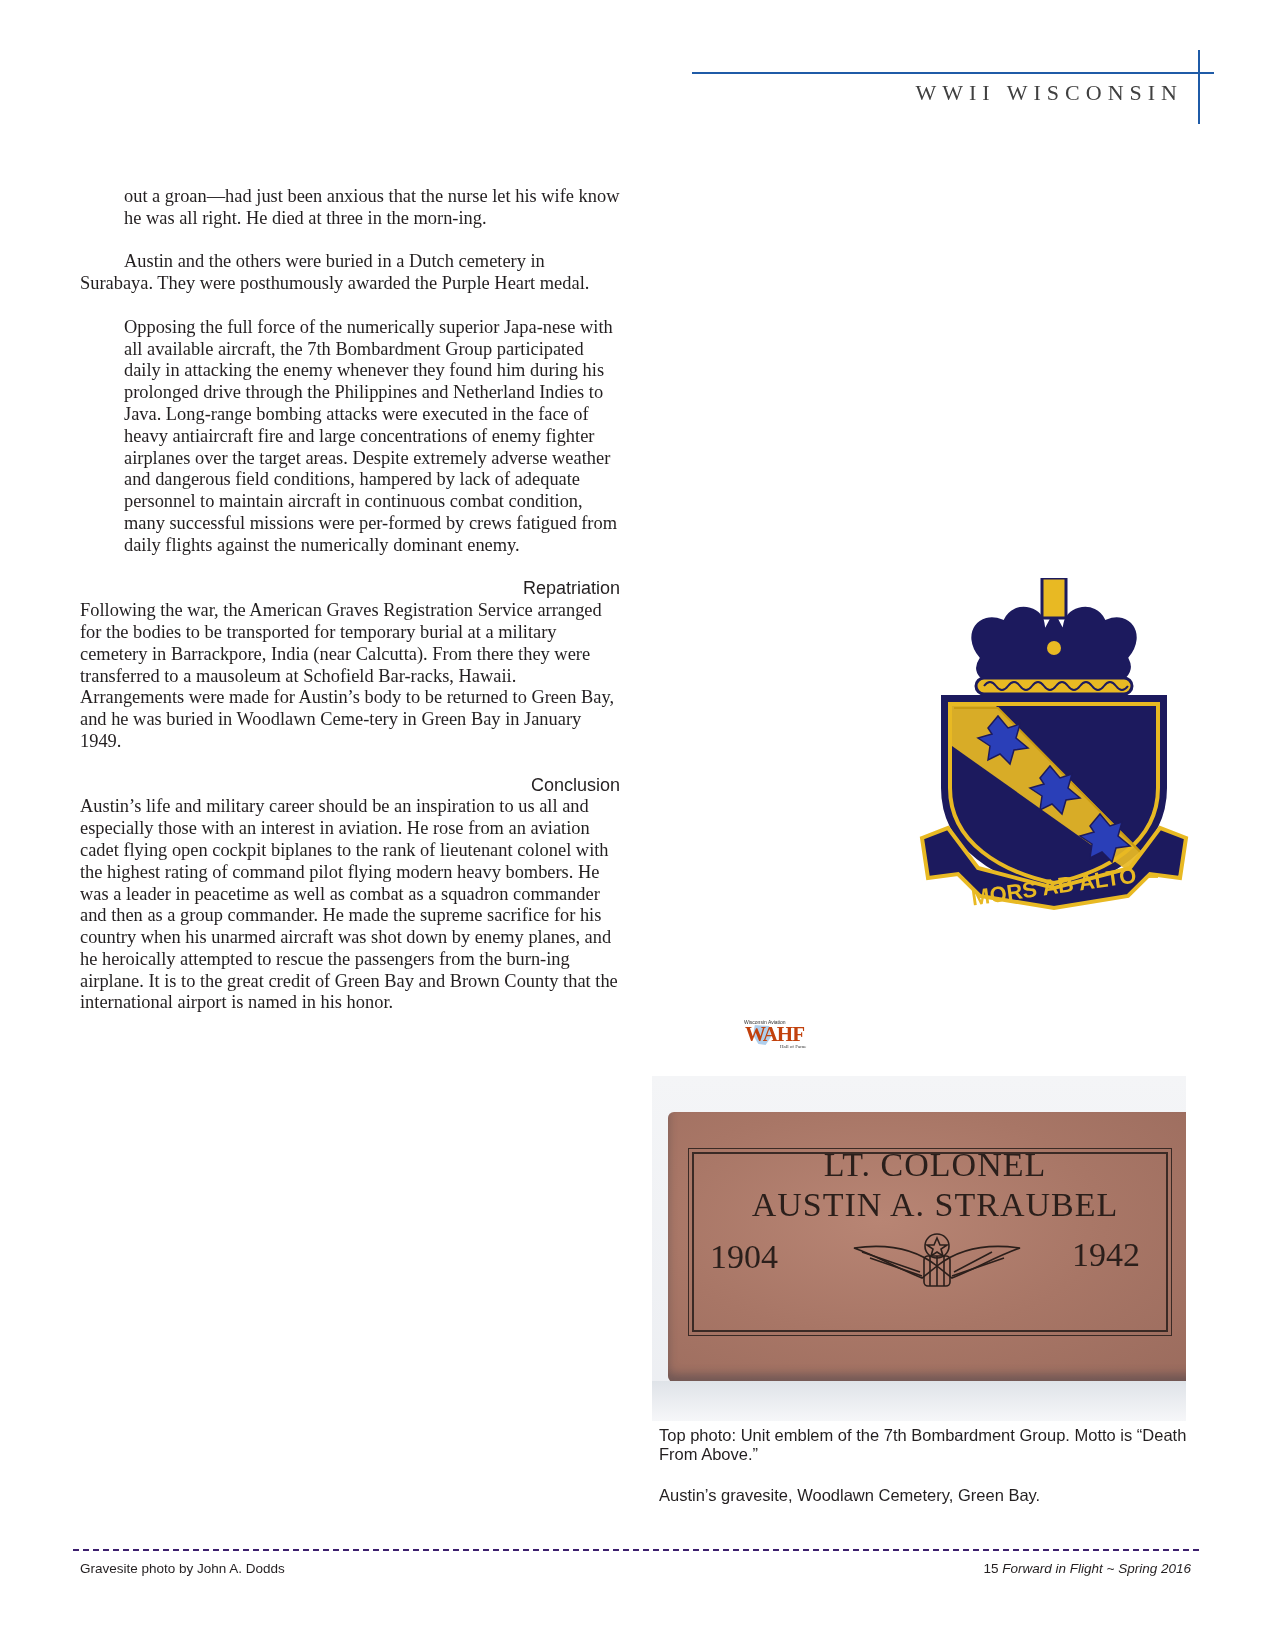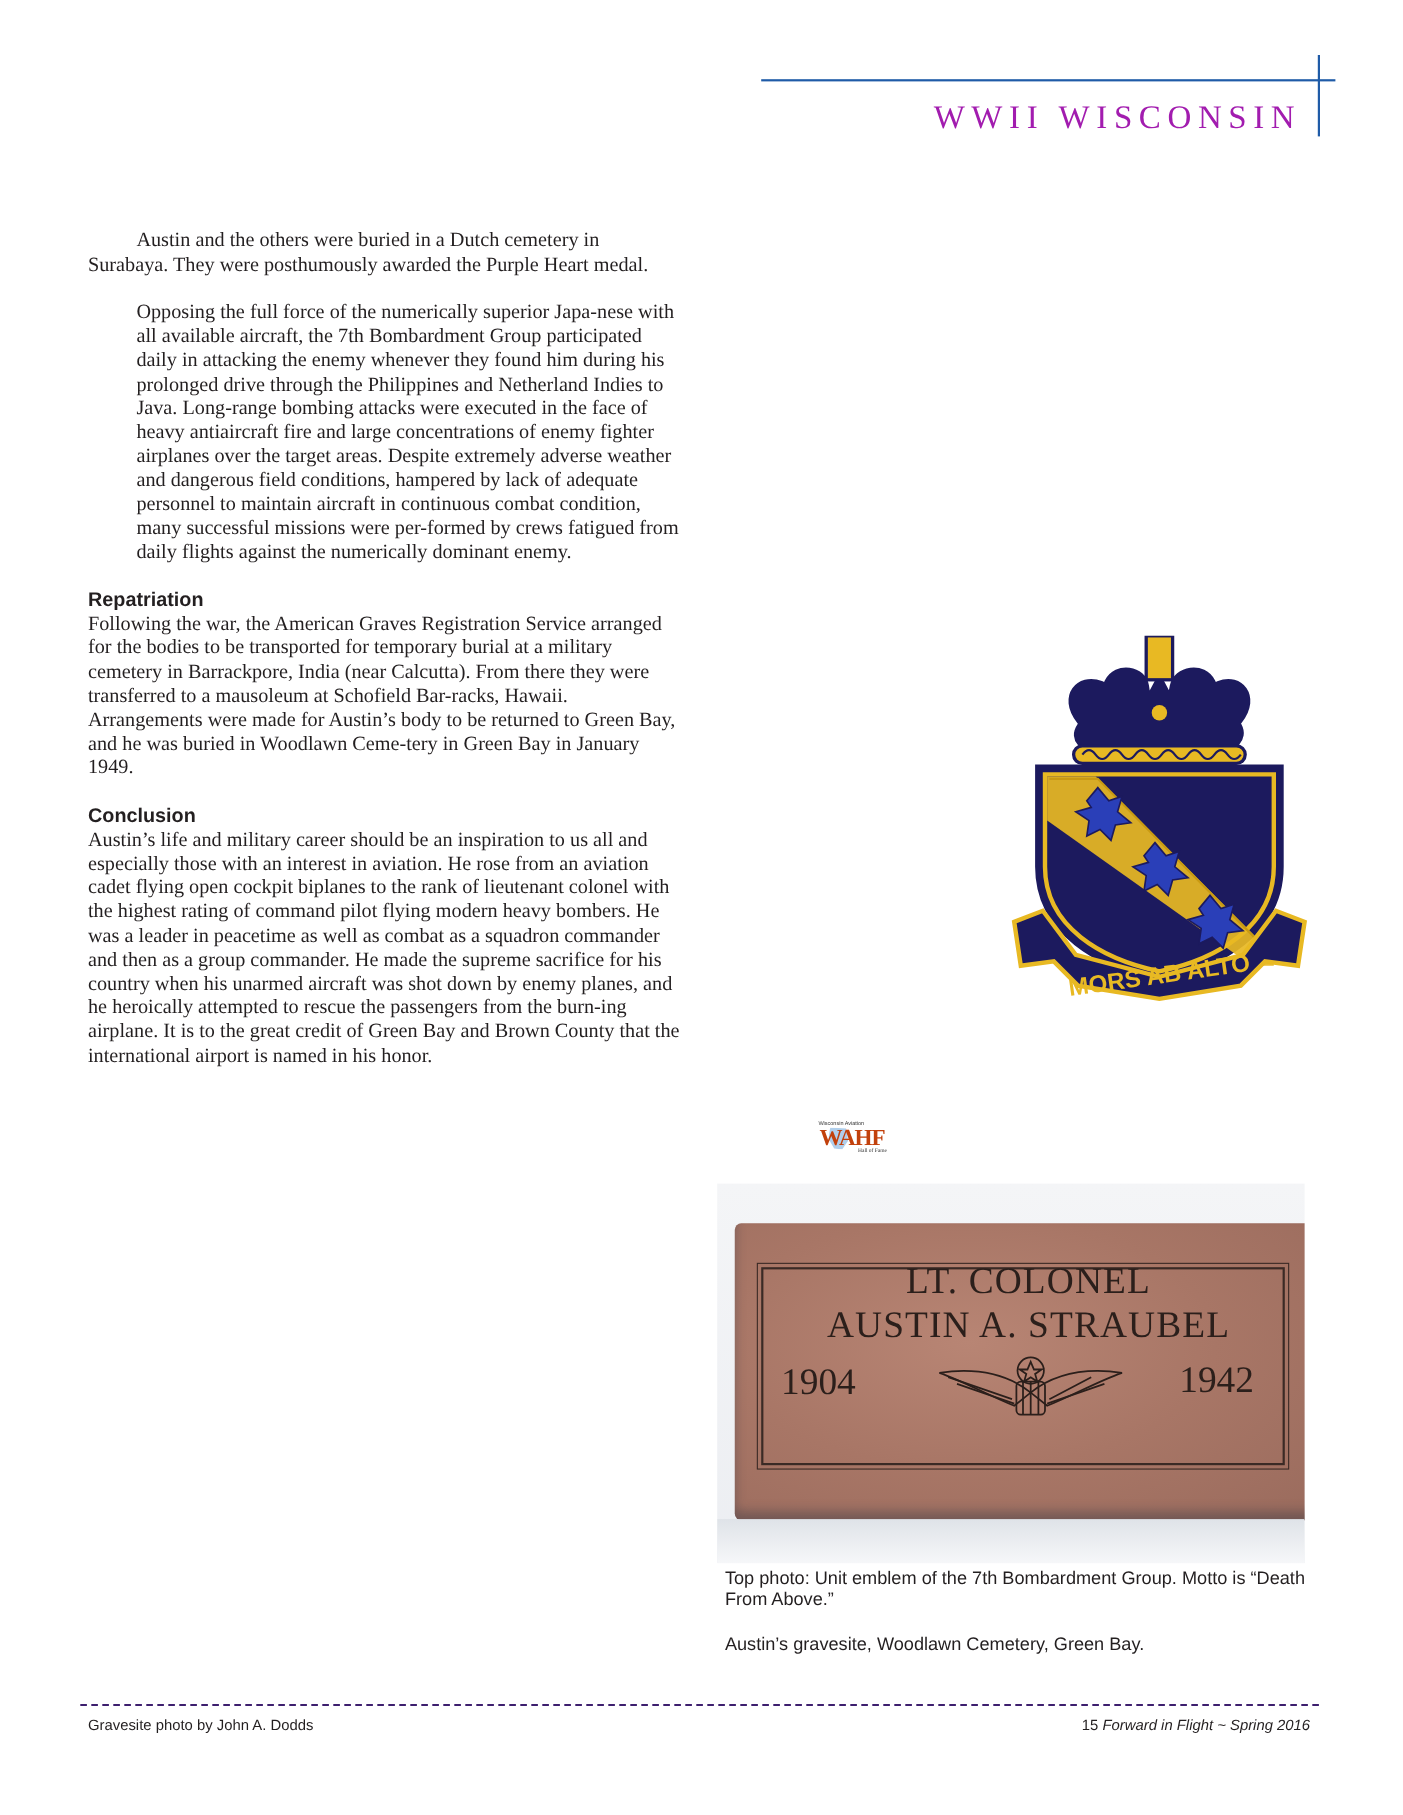--- a/index.html
+++ b/index.html
@@ -2,29 +2,29 @@
 <html><head>
 <meta charset="utf-8">
 <style>
   * { box-sizing: border-box; margin: 0; padding: 0; }
   html, body { width: 1275px; height: 1650px; background: #ffffff; overflow: hidden; }
   body { position: relative; font-family: "Liberation Serif", serif; color: #231f20; }
 
   .hdr-rule { position: absolute; left: 692px; top: 72px; width: 522px; height: 2px; background: #1f5ba7; }
   .hdr-vrule { position: absolute; left: 1198px; top: 50px; width: 2px; height: 74px; background: #1f5ba7; }
   .hdr-title { position: absolute; right: 92px; top: 80px; font-family: "Liberation Serif", serif;
-               font-size: 30px; letter-spacing: 6px; color: #a21caf; white-space: nowrap; margin-top: 10px; }
+               font-size: 22px; letter-spacing: 6px; color: #404040; white-space: nowrap; }
 
   .col { position: absolute; left: 80px; top: 186px; width: 540px;
          font-size: 18.4px; line-height: 21.8px; }
   .col p { margin: 0; }
   .indent { text-indent: 44px; }
   .blockquote { margin-left: 44px !important; }
   .gap { height: 21.8px; }
-  .sec-h { font-family: "Liberation Sans", sans-serif; font-weight: bold; font-size: 18px; line-height: 21.8px; }
+  .sec-h { font-family: "Liberation Sans", sans-serif; font-weight: normal; font-size: 18px; line-height: 21.8px; text-align: right; }
 
   .emblem { position: absolute; left: 918px; top: 578px; width: 272px; height: 334px; }
 
   .wahf { position: absolute; left: 744px; top: 1019px; width: 70px; height: 32px; }
   .wahf-top { font-family: "Liberation Sans", sans-serif; font-size: 5px; color: #333; position: absolute; left: 0; top: 0; }
   .wahf-main { font-family: "Liberation Serif", serif; font-weight: bold; font-size: 21px; color: #c2410c;
                position: absolute; left: 1px; top: 3px; letter-spacing: -1px; }
   .wahf-bot { font-family: "Liberation Serif", serif; font-size: 5px; color: #333; position: absolute; left: 36px; top: 25px; }
   .wahf-map { position: absolute; left: 9px; top: 6px; width: 18px; height: 20px; background: #6fa8dc; opacity: .55;
               clip-path: polygon(10% 0, 90% 5%, 100% 60%, 70% 100%, 30% 95%, 0 50%); }
@@ -62,20 +62,21 @@
   .footer-right i { font-style: italic; }
 </style>
 </head>
 <body>
 
 <div class="hdr-rule"></div>
 <div class="hdr-vrule"></div>
 <div class="hdr-title">WWII WISCONSIN</div>
 
 <div class="col">
+  <p class="blockquote">out a groan—had just been anxious that the nurse let his wife know he was all right. He died at three in the morn-ing.</p>
   <div class="gap"></div>
   <p class="indent">Austin and the others were buried in a Dutch cemetery in Surabaya. They were posthumously awarded the Purple Heart medal.</p>
   <div class="gap"></div>
   <p class="blockquote">Opposing the full force of the numerically superior Japa-nese with all available aircraft, the 7th Bombardment Group participated daily in attacking the enemy whenever they found him during his prolonged drive through the Philippines and Netherland Indies to Java. Long-range bombing attacks were executed in the face of heavy antiaircraft fire and large concentrations of enemy fighter airplanes over the target areas. Despite extremely adverse weather and dangerous field conditions, hampered by lack of adequate personnel to maintain aircraft in continuous combat condition, many successful missions were per-formed by crews fatigued from daily flights against the numerically dominant enemy.</p>
   <div class="gap"></div>
 
   <h3 class="sec-h">Repatriation</h3>
   <p>Following the war, the American Graves Registration Service arranged for the bodies to be transported for temporary burial at a military cemetery in Barrackpore, India (near Calcutta). From there they were transferred to a mausoleum at Schofield Bar-racks, Hawaii. Arrangements were made for Austin’s body to be returned to Green Bay, and he was buried in Woodlawn Ceme-tery in Green Bay in January 1949.</p>
   <div class="gap"></div>
 

